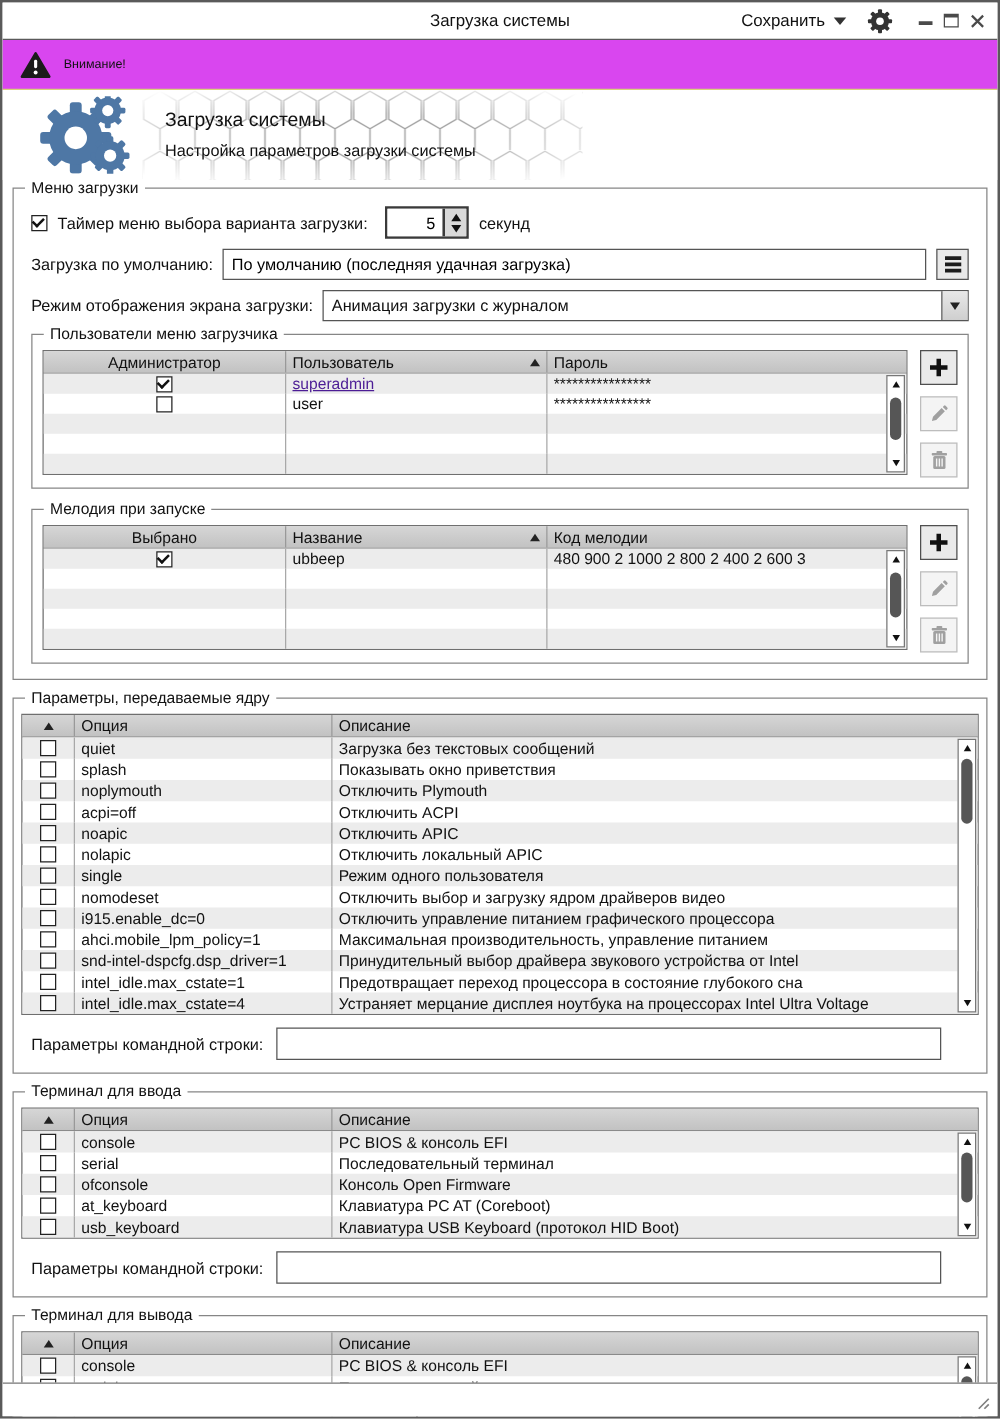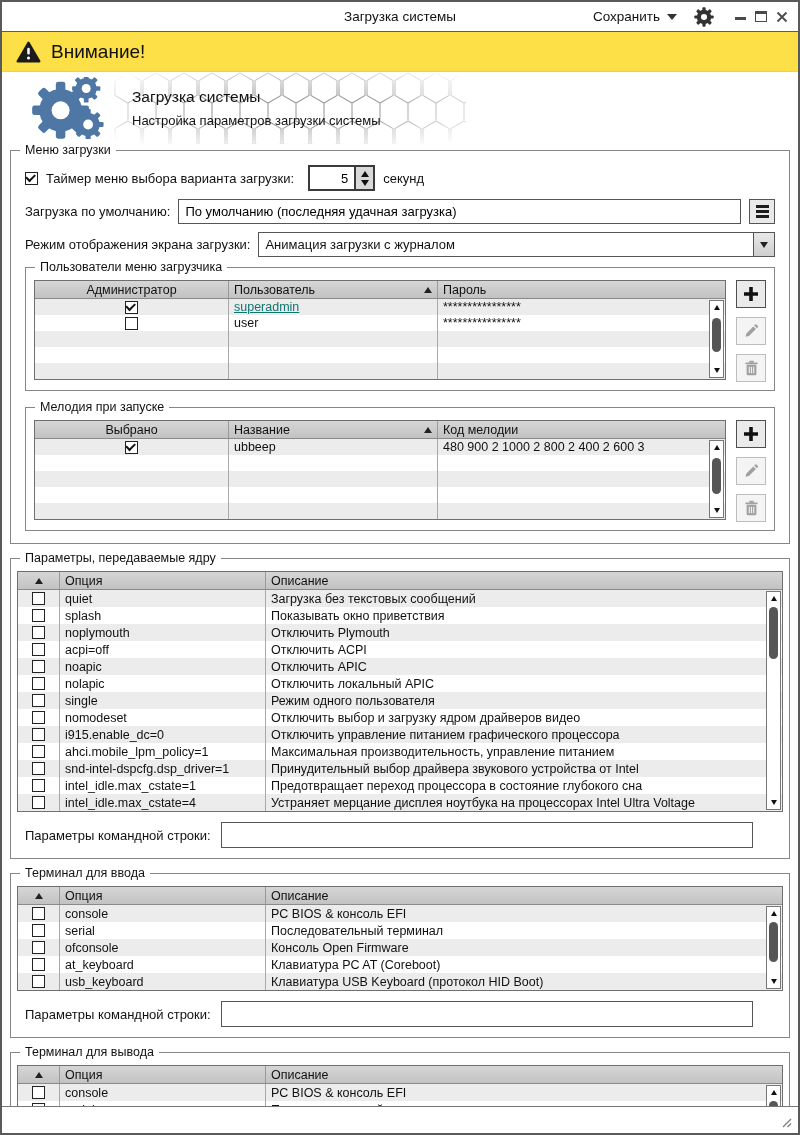--- a/index.html
+++ b/index.html
@@ -12,21 +12,21 @@
   .toolbar{height:30px;border-bottom:1px solid #5a5a5a;display:flex;align-items:center;padding:0 10px;position:relative;background:#fff;}
   .tb-left{display:flex;align-items:center;gap:14px;z-index:2;}
   .tb-title{position:absolute;left:0;right:0;text-align:center;font-size:13.5px;z-index:1;}
   .tb-right{margin-left:auto;display:flex;align-items:center;gap:16px;z-index:2;}
   .menu-btn{display:flex;align-items:center;gap:7px;font-size:13.5px;cursor:default;}
   .caret{width:0;height:0;border-left:5px solid transparent;border-right:5px solid transparent;border-top:6px solid #333;}
   .win-ctrls{display:flex;align-items:center;gap:9px;margin-left:4px;}
   .wc-min{width:11px;height:2.5px;background:#4a4a4a;margin-top:4px;}
   .wc-max{width:12px;height:11px;border:1.5px solid #4a4a4a;border-top:3.5px solid #4a4a4a;}
   
-  .banner{height:40px;background:#fde047;border-bottom:1px solid #d8d27a;display:flex;align-items:center;padding:0 14px;gap:10px;font-size:19px;}
+  .banner{height:40px;background:#d946ef;border-bottom:1px solid #d8d27a;display:flex;align-items:center;padding:0 14px;gap:10px;font-size:10px;}
   
   .header{height:72px;position:relative;display:flex;align-items:center;padding:0 18px;overflow:hidden;background:#fff;}
   .hex-wrap{position:absolute;left:112px;top:0;width:352px;height:72px;}
   .hex-fade{position:absolute;inset:0;background:radial-gradient(ellipse at 50% 50%, rgba(255,255,255,0) 35%, #ffffff 95%);}
   .header-text{position:relative;margin-left:24px;z-index:2;}
   .header-title{font-size:15.5px;margin-bottom:7px;}
   .header-sub{font-size:13px;}
   .logo{position:relative;z-index:2;}
   
   .group{border:1px solid #868686;margin:0 8px;position:relative;padding:12px 6px 8px;background:#fff;}
@@ -65,21 +65,21 @@
   .k-rows .tr{height:17px;}
   .uc1{width:194px;justify-content:center;text-align:center;}
   .uc2{width:209px;}
   .uc3{flex:1;padding-right:22px;}
   .kc1{width:42px;}
   .kc2{width:206px;}
   .kc3{flex:1;}
   .sort{width:0;height:0;border-left:4px solid transparent;border-right:4px solid transparent;border-bottom:6px solid #222;margin-left:auto;}
   .sort.lone{margin:0 auto;}
   .th-flex{display:flex;align-items:center;width:100%;}
-  .lnk{color:#0f766e;text-decoration:underline;}
+  .lnk{color:#4c1d95;text-decoration:underline;}
   
   .vscroll{position:absolute;top:19px;right:1px;bottom:1px;width:15px;background:#fff;border:1px solid #777;display:flex;flex-direction:column;}
   .sb-btn{height:13px;display:flex;align-items:center;justify-content:center;flex:none;}
   .sb-btn .tri-up,.sb-btn .tri-dn{border-left-width:3.5px;border-right-width:3.5px;border-bottom-width:5px;border-top-width:5px;}
   .sb-track{flex:1;position:relative;}
   .sb-thumb{position:absolute;left:2px;right:2px;background:#565656;border-radius:5px;}
   
   .side-btns{display:flex;flex-direction:column;gap:9px;margin-left:10px;width:30px;flex:none;}
   .tool-btn{width:30px;height:28px;border:1px solid #4f4f4f;background:#eaeaea;display:flex;align-items:center;justify-content:center;}
   .tool-btn.disabled{border-color:#bdbdbd;background:#f4f4f4;}

